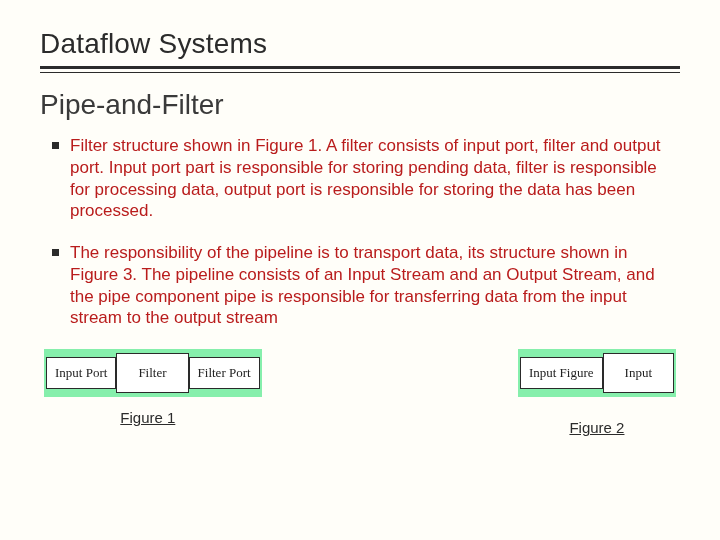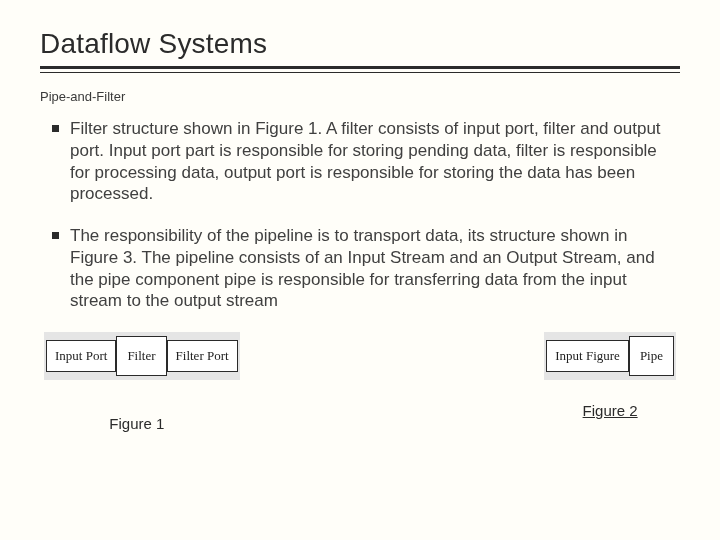--- a/index.html
+++ b/index.html
@@ -26,37 +26,37 @@
     color: #2b2b2b;
   }
   .title-rule {
     border: none;
     border-top: 3px solid #2b2b2b;
     border-bottom: 1px solid #2b2b2b;
     height: 3px;
     margin: 0 0 16px 0;
   }
   .subtitle {
-    font-size: 13px;
+    font-size: 28px;
     font-weight: 400;
     margin: 0 0 14px 0;
     color: #3a3a3a;
   }
   ul.bullets {
     list-style: none;
     padding: 0;
     margin: 0 0 0 12px;
   }
   ul.bullets li {
     position: relative;
     padding-left: 18px;
     font-size: 17px;
     line-height: 1.28;
     margin-bottom: 20px;
-    color: #404040;
+    color: #b91c1c;
   }
   ul.bullets li::before {
     content: "";
     position: absolute;
     left: 0;
     top: 7px;
     width: 7px;
     height: 7px;
     background: #2b2b2b;
   }
@@ -69,46 +69,46 @@
     padding: 0 4px;
   }
   .figwrap {
     display: flex;
     flex-direction: column;
     align-items: center;
   }
   .diagram {
     display: flex;
     align-items: center;
-    background: #e5e5e5;
+    background: #86efac;
     padding: 4px 2px;
   }
   .box {
     border: 1.5px solid #2a2a2a;
     background: #fff;
     font-family: "Times New Roman", Times, serif;
     font-size: 13px;
     white-space: nowrap;
     display: flex;
     align-items: center;
     justify-content: center;
     padding: 5px 8px;
     height: 20px;
     box-sizing: content-box;
   }
   .tall {
     height: 30px;
-    padding: 4px 10px;
+    padding: 4px 21px;
   }
   .fig-caption {
     font-size: 15px;
     margin-top: 22px;
     color: #2b2b2b;
   }
-  .caption-left { margin-top: 35px; margin-left: -10px; }
+  .caption-left { margin-top: 12px; margin-left: -10px; text-decoration: underline; }
   .caption-right { margin-top: 22px; text-decoration: underline; }
 </style>
 </head>
 <body>
 
 <div class="slide">
 
   <h1 class="title">Dataflow Systems</h1>
   <hr class="title-rule">
 
@@ -126,20 +126,20 @@
         <div class="box">Input Port</div>
         <div class="box tall">Filter</div>
         <div class="box">Filter Port</div>
       </div>
       <div class="fig-caption caption-left">Figure  1</div>
     </div>
 
     <div class="figwrap">
       <div class="diagram">
         <div class="box">Input Figure</div>
-        <div class="box tall">Pipe</div>
+        <div class="box tall">Input</div>
       </div>
       <div class="fig-caption caption-right">Figure  2</div>
     </div>
 
   </div>
 
 </div>
 
 </body></html>

